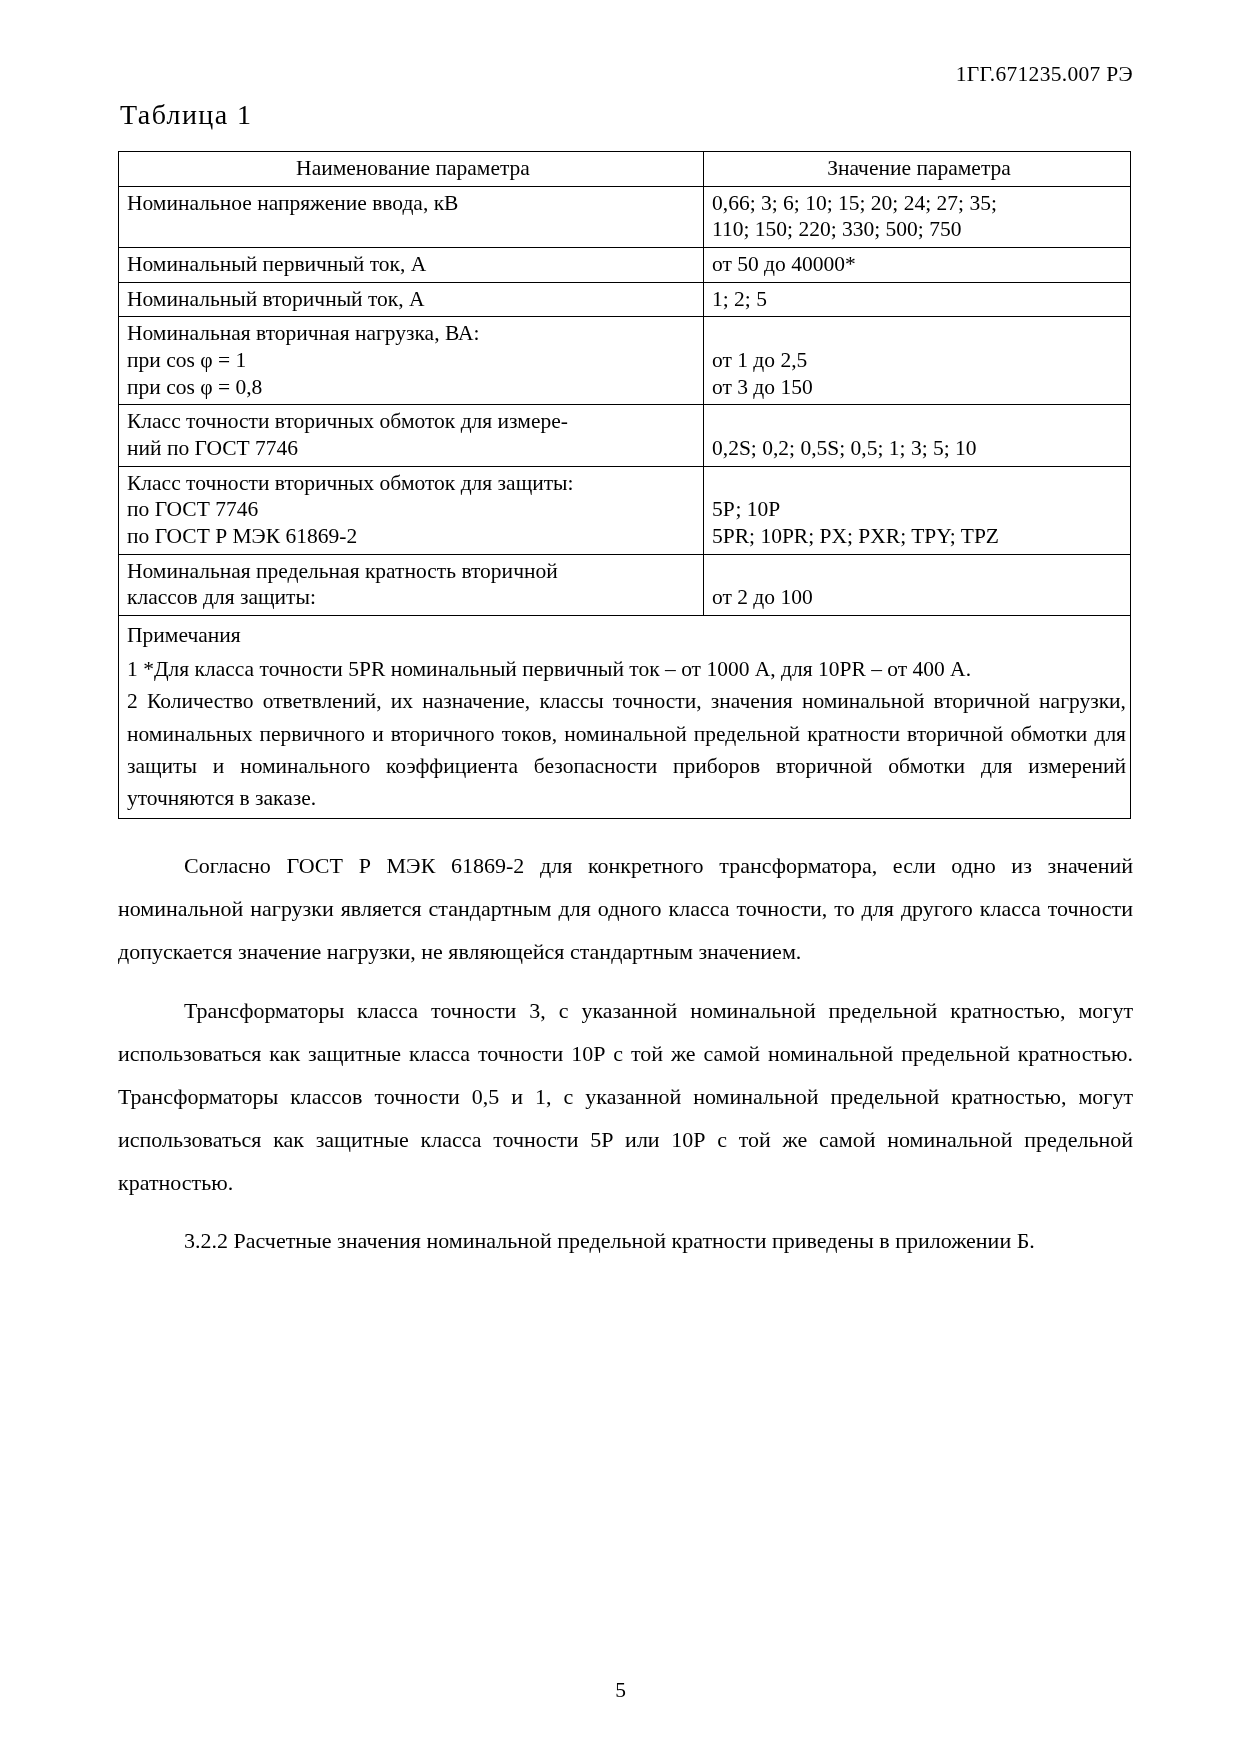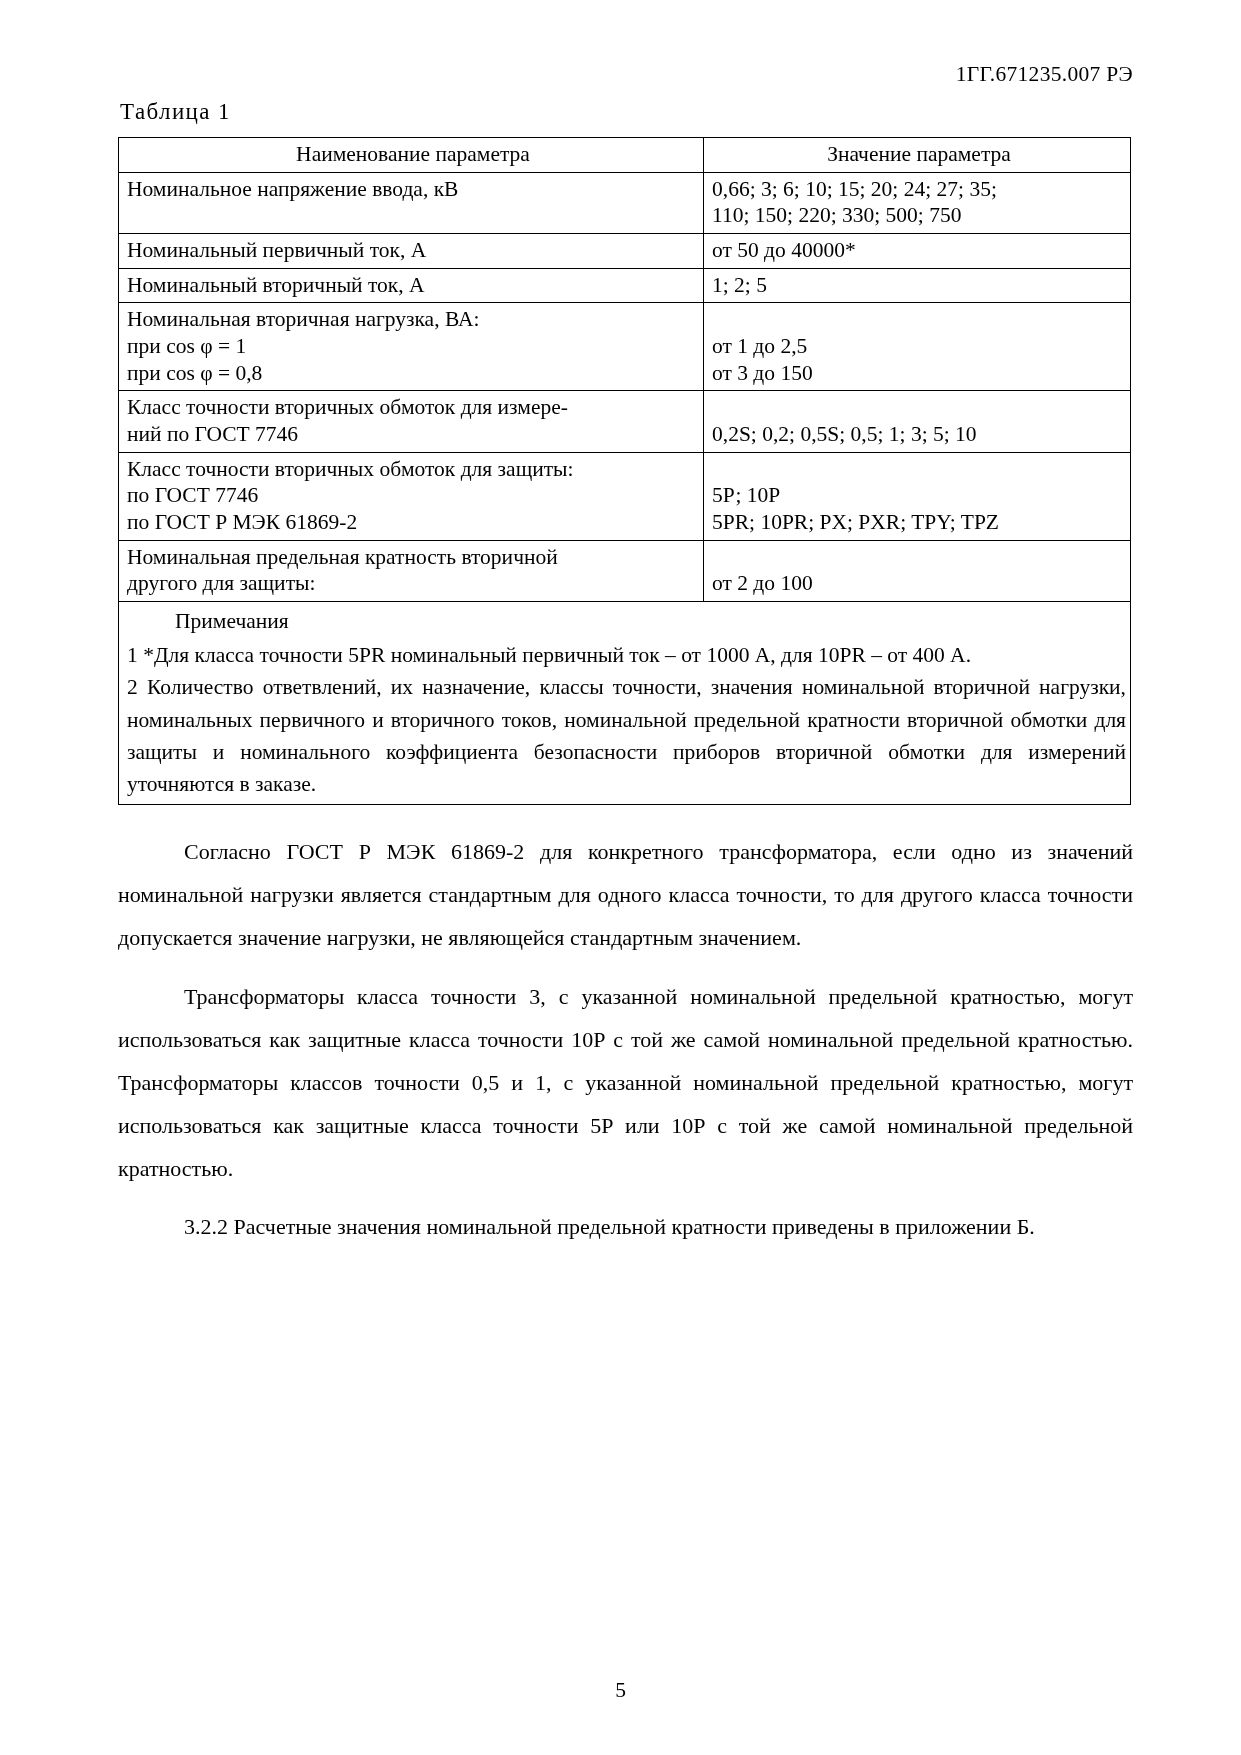--- a/index.html
+++ b/index.html
@@ -22,23 +22,23 @@
     padding: 62px 108px 0 118px;
     border-radius: 14px;
   }
   .doc-code {
     text-align: right;
     font-size: 21.5px;
     letter-spacing: 0.3px;
     margin: 0 0 12px 0;
   }
   .table-caption {
-    font-size: 23px;
+    font-size: 28px;
     letter-spacing: 1.4px;
-    margin: 0 0 12px 2px;
+    margin: 0 0 20px 2px;
   }
   table.params {
     border-collapse: collapse;
     width: 1012px;
     table-layout: fixed;
     font-size: 21.5px;
     line-height: 1.24;
   }
   table.params td, table.params th {
     border: 1.5px solid #000;
@@ -49,21 +49,21 @@
   table.params th {
     text-align: center;
   }
   col.c1 { width: 585px; }
   col.c2 { width: 427px; }
   .cellline { display: block; }
   .notes-cell {
     padding: 4px 10px 8px 8px;
     line-height: 1.5;
   }
-  .notes-title { display: block; margin-bottom: 2px; margin-left: 48px; }
+  .notes-title { display: block; margin-bottom: 2px; }
   .note-just {
     text-align: justify;
     text-justify: inter-word;
     display: block;
   }
   .body-text {
     font-size: 22px;
     line-height: 1.95;
     text-align: justify;
     text-justify: inter-word;
@@ -156,21 +156,21 @@
         </td>
         <td>
           <span class="cellline">&nbsp;</span>
           <span class="cellline">5Р; 10Р</span>
           <span class="cellline">5PR; 10PR; PX; PXR; TPY; TPZ</span>
         </td>
       </tr>
       <tr>
         <td>
           <span class="cellline">Номинальная предельная кратность вторичной</span>
-          <span class="cellline">другого для защиты:</span>
+          <span class="cellline">классов для защиты:</span>
         </td>
         <td>
           <span class="cellline">&nbsp;</span>
           <span class="cellline">от 2 до 100</span>
         </td>
       </tr>
       <tr>
         <td class="notes-cell" colspan="2">
           <span class="notes-title">Примечания</span>
           <span class="note-just">1 *Для класса точности 5PR номинальный первичный ток – от 1000 А, для 10PR – от 400 А.</span>

